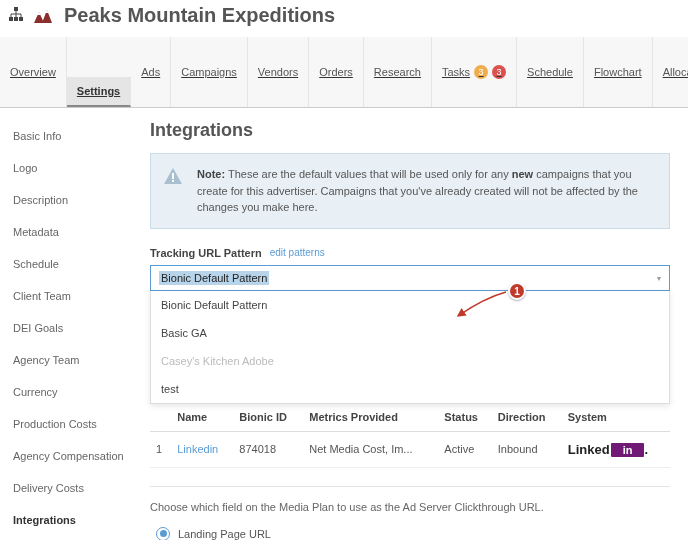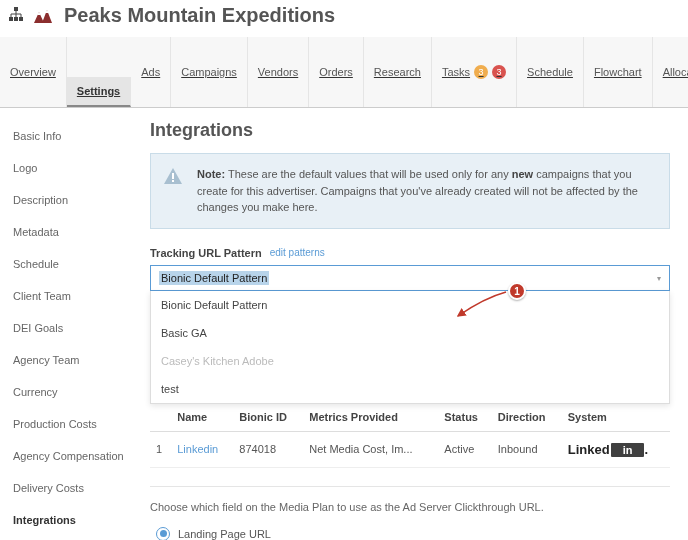--- a/index.html
+++ b/index.html
@@ -38,21 +38,21 @@
 .annot .circ { width: 18px; height: 18px; border-radius: 50%; background: #c0392b; border: 2px solid #fff; box-shadow: 0 1px 2px rgba(0,0,0,0.3); color: #fff; font-size: 10px; font-weight: bold; display: flex; align-items: center; justify-content: center; position: absolute; top: -4px; left: 48px; }
 .actions { margin-top: 76px; display: flex; gap: 10px; align-items: center; }
 .btn { background: #eee; border: 1px solid #ccc; padding: 5px 10px; font-size: 11px; color: #666; cursor: pointer; }
 .help-link { color: #5a9bd5; font-size: 11px; cursor: pointer; display: flex; gap: 4px; align-items: center; }
 .help-link .q { width: 12px; height: 12px; border: 1px solid #5a9bd5; border-radius: 50%; font-size: 8px; display: flex; align-items: center; justify-content: center; }
 table { width: 100%; border-collapse: collapse; margin-top: 12px; font-size: 11px; }
 th { text-align: left; padding: 8px 6px; border-bottom: 1px solid #ddd; font-weight: bold; color: #444; }
 td { padding: 10px 6px; border-bottom: 1px solid #eee; color: #555; }
 td a { color: #5a9bd5; text-decoration: none; }
 .linkedin { font-weight: bold; font-size: 13px; color: #222; }
-.linkedin .box { display: inline-block; background: #404040; color: #fff; padding: 1px 12px; font-size: 11px; border-radius: 1px; margin-left: 1px; }
+.linkedin .box { display: inline-block; background: #701a75; color: #fff; padding: 1px 12px; font-size: 11px; border-radius: 1px; margin-left: 1px; }
 hr { border: none; border-top: 1px solid #e5e5e5; margin: 18px 0 14px; }
 .sub-section h3 { font-size: 12px; font-weight: bold; color: #444; margin-bottom: 4px; }
 .sub-section p { font-size: 11px; color: #666; margin-bottom: 10px; }
 .radio-row { display: flex; align-items: center; gap: 8px; padding: 4px 0 4px 6px; font-size: 11px; color: #555; }
 .radio { width: 14px; height: 14px; border: 1px solid #bbb; border-radius: 50%; display: flex; align-items: center; justify-content: center; }
 .radio.checked { border-color: #5a9bd5; }
 .radio.checked::after { content: ""; width: 7px; height: 7px; background: #5a9bd5; border-radius: 50%; }
 </style>
 </head>
 <body>

